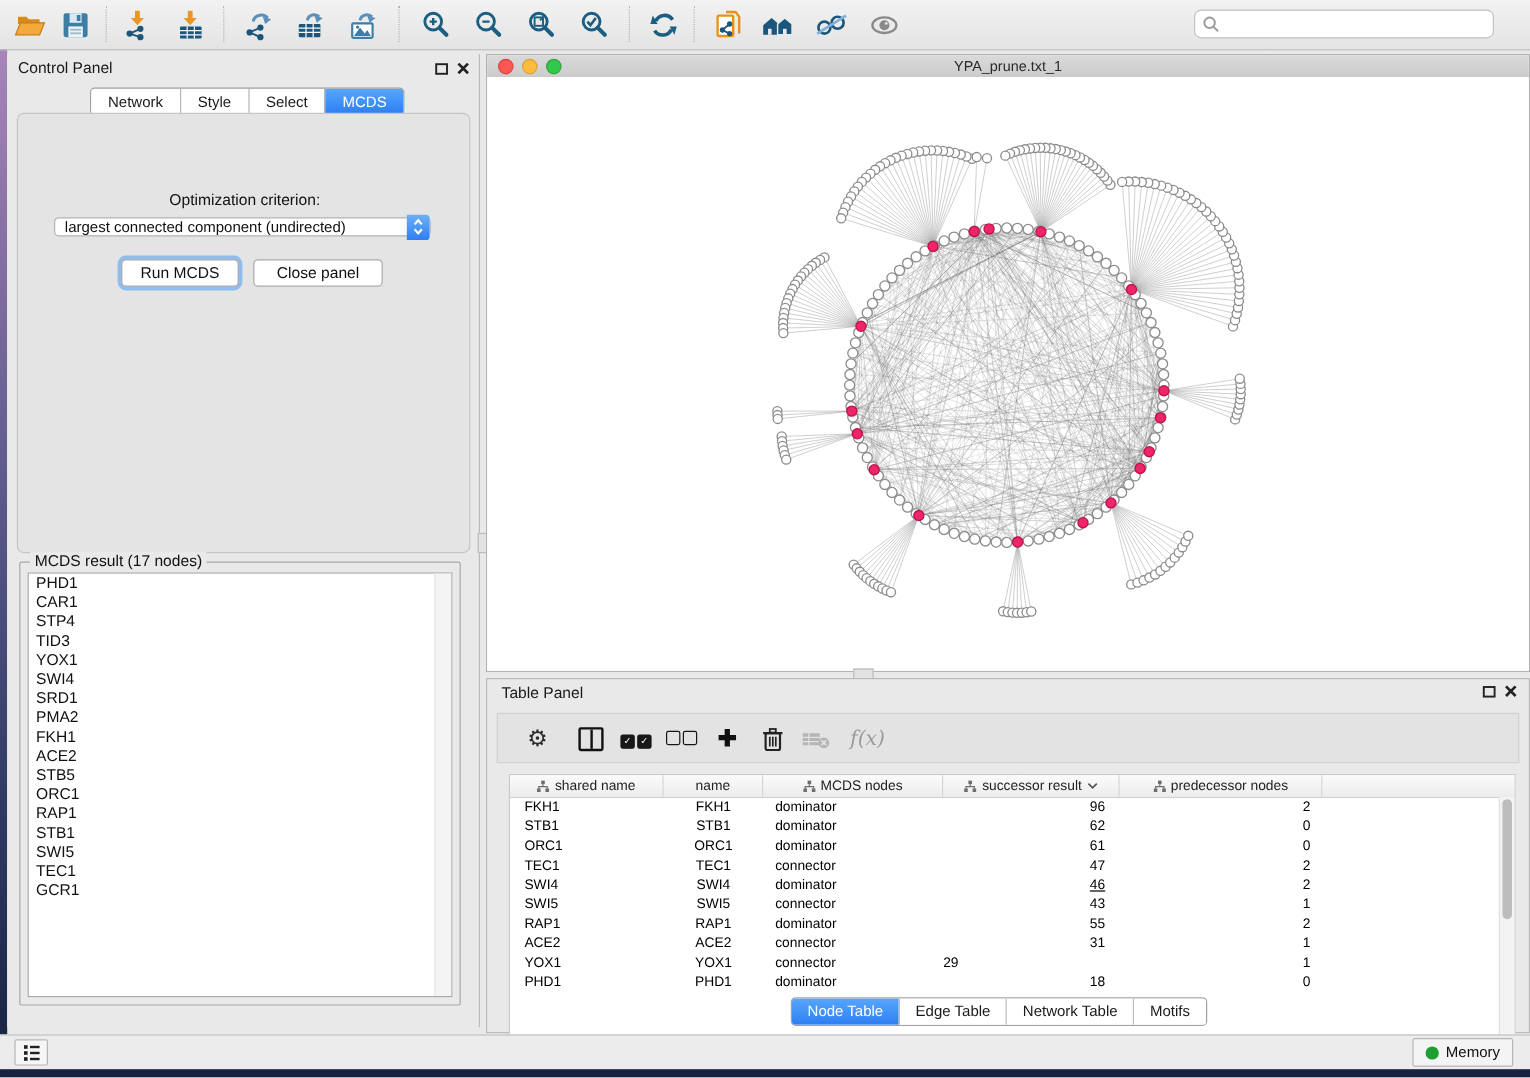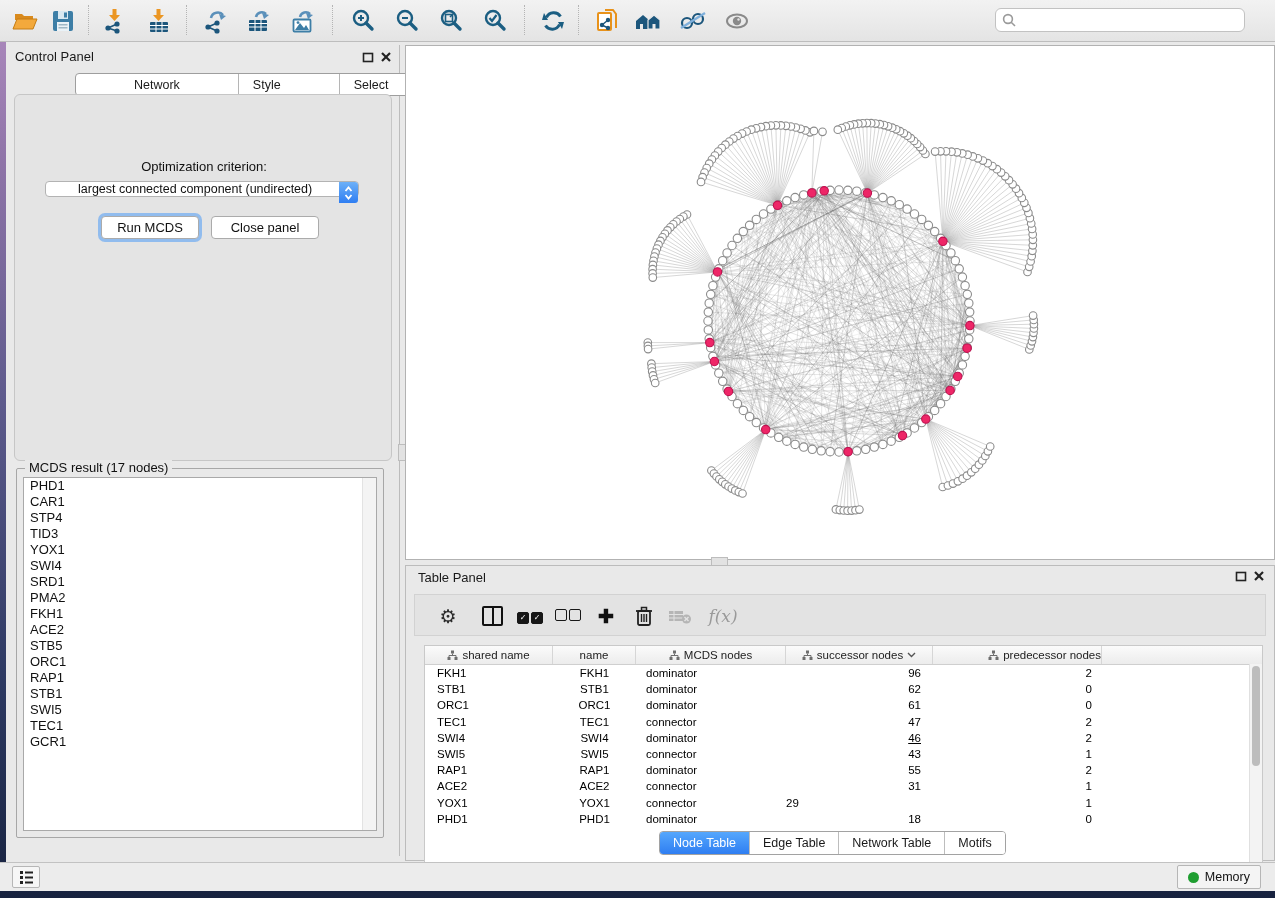--- a/index.html
+++ b/index.html
@@ -22,28 +22,28 @@
   
   .win-title-ic{position:absolute;top:6px;width:14px;height:14px;background:transparent;border:none;padding:0;cursor:pointer;}
 
   
   .control-panel{position:absolute;left:6px;top:45px;width:394px;height:811px;background:#e9e9e9;
     border-right:1px solid #bcbcbc;box-sizing:border-box;}
   .cp-title{position:absolute;left:9px;top:4px;font-size:13px;color:#1a1a1a;}
   .cp-tabs{position:absolute;left:69px;top:28px;height:21px;display:flex;border:1px solid #9e9e9e;
     border-radius:4px;overflow:hidden;background:#ffffff;}
   .cp-tab{height:21px;border:none;background:#ffffff;font-size:12.5px;color:#1a1a1a;padding:0 14px;
-    border-left:1px solid #b5b5b5;cursor:pointer;font-family:inherit;margin-left:44px;}
+    border-left:1px solid #b5b5b5;cursor:pointer;font-family:inherit;}
   .cp-tab:first-child{border-left:none;}
   .cp-tab.active{background:linear-gradient(180deg,#55a7fd,#2f7ef2);color:#ffffff;}
   .cp-options{position:absolute;left:8px;top:49px;width:378px;height:367px;background:#e4e4e4;
     border:1px solid #c6c6c6;border-radius:6px;box-sizing:border-box;}
   .opt-label{position:absolute;left:0;top:64px;width:378px;text-align:center;font-size:13px;color:#111;}
   .opt-select{position:absolute;left:30px;top:86px;width:314px;height:16px;background:#ffffff;
-    border:1px solid #b3b3b3;border-radius:4px;display:flex;align-items:flex-start;box-sizing:border-box;cursor:pointer;padding-left:24px;}
+    border:1px solid #b3b3b3;border-radius:4px;display:flex;align-items:center;box-sizing:border-box;cursor:pointer;}
   .opt-select .sel-text{flex:1;font-size:12.5px;color:#111;padding-left:8px;white-space:nowrap;}
   .sel-stepper{width:19px;height:21px;border-radius:0 3px 3px 0;
     background:linear-gradient(180deg,#6cb0f8,#2f7ef2);display:flex;align-items:center;justify-content:center;}
   .opt-btn{position:absolute;top:121px;height:23px;background:#ffffff;border:1px solid #ababab;border-radius:4px;
     font-size:13px;color:#111;font-family:inherit;cursor:pointer;}
   .btn-run{left:86px;width:98px;box-shadow:0 0 0 3px rgba(77,155,245,0.55);}
   .btn-close{left:196px;width:108px;}
   .cp-groupbox{position:absolute;left:10px;top:423px;width:368px;height:370px;border:1px solid #a7a7a7;
     border-radius:2px;box-sizing:border-box;}
   .cp-legend{position:absolute;left:8px;top:-9px;background:#e9e9e9;padding:0 4px;font-size:13px;color:#111;}
@@ -326,20 +326,26 @@
           <div class="mcds-item">TEC1</div>
           <div class="mcds-item">GCR1</div>
         </div>
       <div class="list-scroll" style="right:7px;top:9px;bottom:7px"></div>
     </div>
   </div>
 
   <div class="vsplit-handle"></div>
 
   <div class="net-window">
+    <div class="net-titlebar">
+      <span class="tl tl-red"></span>
+      <span class="tl tl-yellow"></span>
+      <span class="tl tl-green"></span>
+      <span class="net-title">YPA_prune.txt_1</span>
+    </div>
     <div class="net-canvas">
       <svg id="network-svg" width="868" height="495" viewBox="0 0 868 495">
           <g>
             <line x1="357.5" y1="364.0" x2="337.3" y2="167.6" stroke="#6f6f6f" stroke-opacity="0.14" stroke-width="0.7"></line>
             <line x1="493.3" y1="373.3" x2="380.8" y2="136.8" stroke="#6f6f6f" stroke-opacity="0.14" stroke-width="0.7"></line>
             <line x1="337.3" y1="167.6" x2="372.7" y2="373.3" stroke="#6f6f6f" stroke-opacity="0.14" stroke-width="0.7"></line>
             <line x1="476.9" y1="380.4" x2="389.1" y2="380.4" stroke="#6f6f6f" stroke-opacity="0.14" stroke-width="0.7"></line>
             <line x1="549.3" y1="196.7" x2="331.4" y2="339.7" stroke="#6f6f6f" stroke-opacity="0.14" stroke-width="0.7"></line>
             <line x1="476.9" y1="380.4" x2="364.9" y2="145.1" stroke="#6f6f6f" stroke-opacity="0.14" stroke-width="0.7"></line>
             <line x1="476.9" y1="380.4" x2="544.9" y2="188.9" stroke="#6f6f6f" stroke-opacity="0.14" stroke-width="0.7"></line>
@@ -1394,26 +1400,26 @@
             </svg>
             <span>MCDS nodes</span>
           </div>
           <div class="tp-hcell" style="width: 147px;">
             <svg width="11" height="11">
               <rect x="4" y="0.5" width="3" height="3" fill="#6e6e6e"></rect>
               <rect x="0.5" y="7" width="3" height="3" fill="#6e6e6e"></rect>
               <rect x="7.5" y="7" width="3" height="3" fill="#6e6e6e"></rect>
               <path d="M5.5 3.5 v2 M2 7 v-1.5 h7 V7" fill="none" stroke="#6e6e6e" stroke-width="1"></path>
             </svg>
-            <span>successor nodes</span>
+            <span>successor result</span>
             <svg width="9" height="6">
               <path d="M1 1 L4.5 4.5 L8 1" fill="none" stroke="#555" stroke-width="1.4"></path>
             </svg>
           </div>
-          <div class="tp-hcell" style="width: 169px; justify-content: flex-end;">
+          <div class="tp-hcell" style="width: 169px;">
             <svg width="11" height="11">
               <rect x="4" y="0.5" width="3" height="3" fill="#6e6e6e"></rect>
               <rect x="0.5" y="7" width="3" height="3" fill="#6e6e6e"></rect>
               <rect x="7.5" y="7" width="3" height="3" fill="#6e6e6e"></rect>
               <path d="M5.5 3.5 v2 M2 7 v-1.5 h7 V7" fill="none" stroke="#6e6e6e" stroke-width="1"></path>
             </svg>
             <span>predecessor nodes</span>
           </div>
         </div>
       <div id="tp-body">

